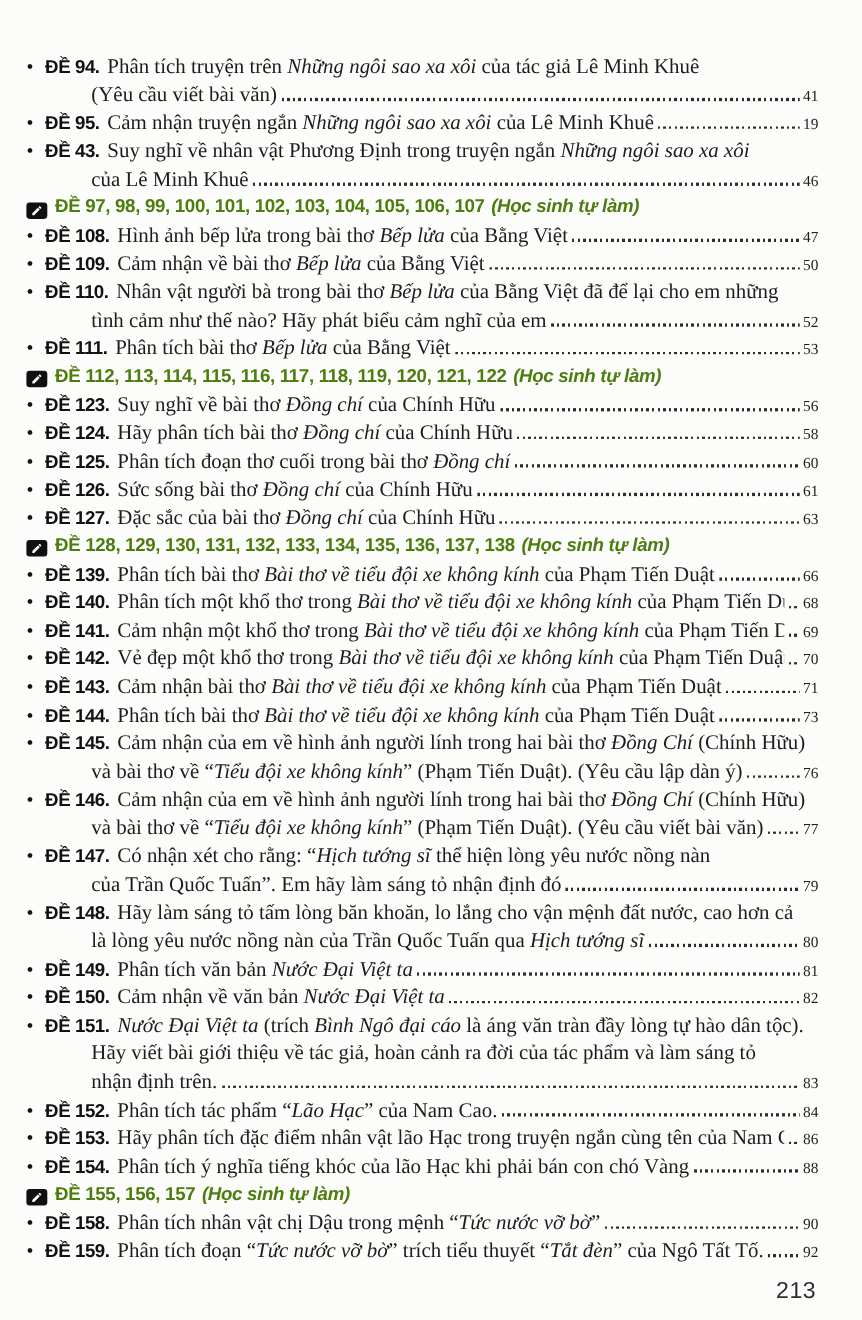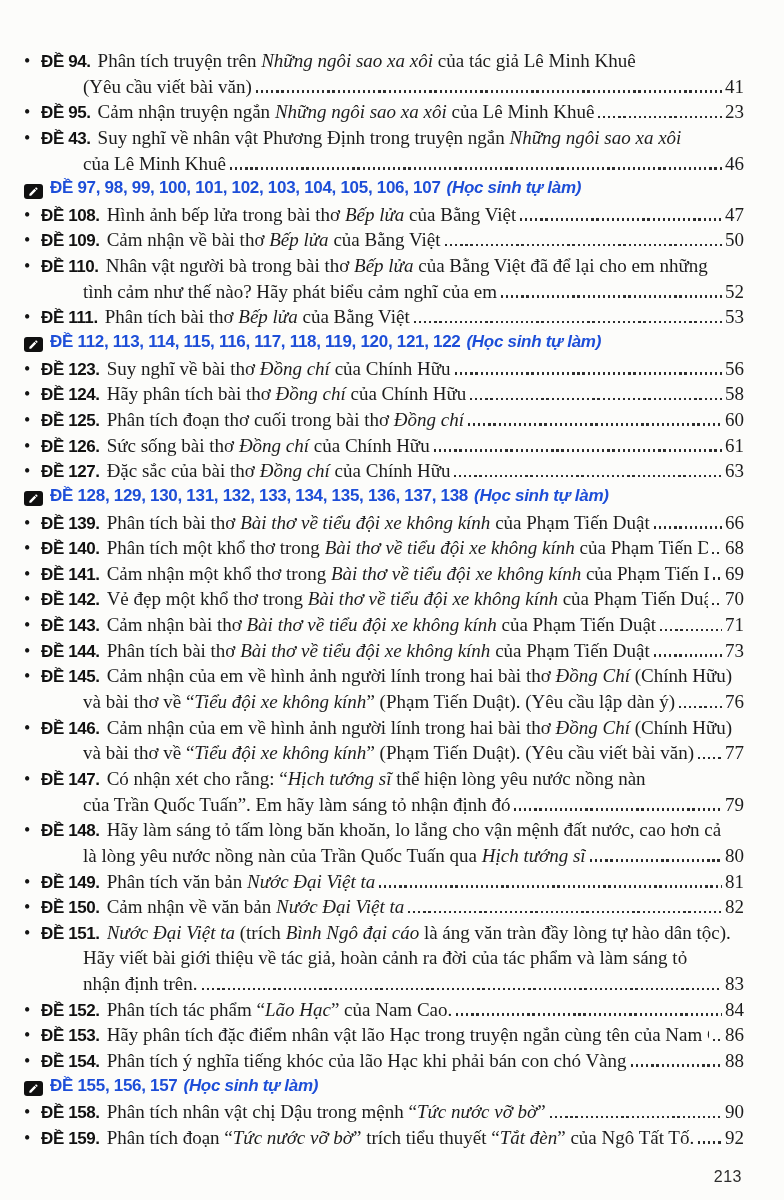--- a/index.html
+++ b/index.html
@@ -15,34 +15,34 @@
     font-family:Liberation Sans, sans-serif;font-weight:bold;font-size:17px;
     letter-spacing:-0.4px;margin-right:7px;color:#111;
   }
   .ind{flex:0 0 59px;}
   .txt{font-size:19px;flex:0 1 auto;min-width:0;overflow:hidden;}
   .it{font-style:italic;margin-top:26px;}
   .dots{
     flex:1 1 10px;min-width:8px;height:2.5px;margin:0 3px 0 4px;align-self:baseline;
     background:repeating-linear-gradient(to right,#2e2e2e 0 2.2px,transparent 2.2px 5.1px);
   }
-  .pg{flex:0 0 auto;font-size:19px;}
+  .pg{flex:0 0 auto;font-size:14px;}
   .hw{
     flex:0 0 auto;width:19px;height:15px;background:#101010;border-radius:3px;
     display:inline-flex;align-items:center;justify-content:center;
     margin-right:7px;align-self:center;
   }
   .hlbl,.hsfx{
     font-family:"Liberation Sans",sans-serif;font-weight:bold;font-size:17px;
-    letter-spacing:-0.3px;color:#1d4ed8;
+    letter-spacing:-0.3px;color:#4d7c0f;
   }
   .hsfx{font-style:italic;margin-left:6px;}
   .footer-page-number{
     position:absolute;right:42px;bottom:14px;
-    font-family:"Liberation Sans",sans-serif;font-size:16px;color:#2d2d2d;letter-spacing:.5px;
+    font-family:"Liberation Sans",sans-serif;font-size:21px;color:#2d2d2d;letter-spacing:.5px;
   }
 </style>
 </head>
 <body>
 
 <div class="page">
   <main class="toc">
       <div class="entry">
         <div class="line">
           <span class="bullet">•</span>
@@ -55,21 +55,21 @@
           <span class="dots"></span>
           <span class="pg">41</span>
         </div>
       </div>
       <div class="entry">
         <div class="line">
           <span class="bullet">•</span>
           <span class="lbl">ĐỀ 95.</span>
           <span class="txt"><span class="seg">Cảm nhận truyện ngắn </span><span class="seg it">Những ngôi sao xa xôi</span><span class="seg"> của Lê Minh Khuê</span></span>
           <span class="dots"></span>
-          <span class="pg">23</span>
+          <span class="pg">19</span>
         </div>
       </div>
       <div class="entry">
         <div class="line">
           <span class="bullet">•</span>
           <span class="lbl">ĐỀ 43.</span>
           <span class="txt"><span class="seg">Suy nghĩ về nhân vật Phương Định trong truyện ngắn </span><span class="seg it">Những ngôi sao xa xôi</span></span>
         </div>
         <div class="line">
           <span class="ind"></span>

